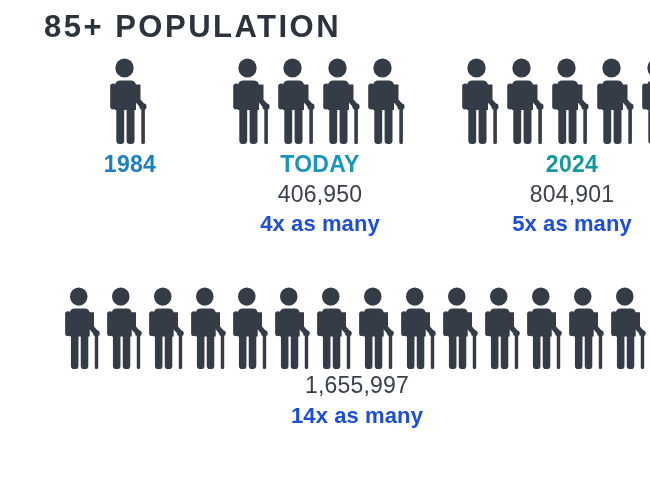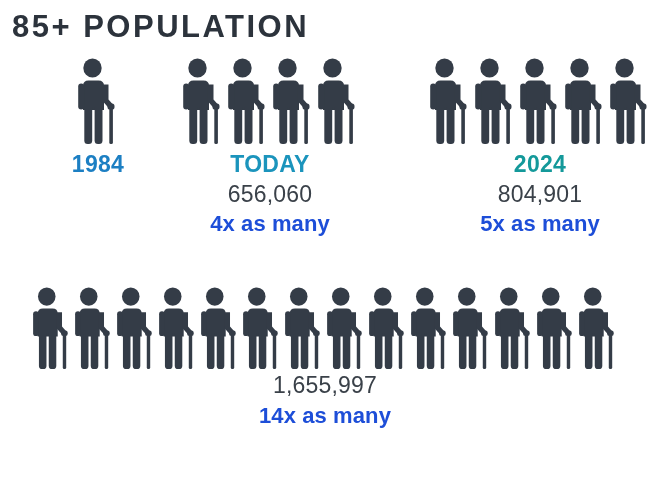--- a/index.html
+++ b/index.html
@@ -14,20 +14,21 @@
     color: #3a4149;
     overflow: hidden;
     position: relative;
   }
 
   .page {
     width: 519px;
     height: 488px;
     position: relative;
     box-sizing: border-box;
+    margin-left: 32px;
   }
 
   
   .title {
     position: absolute;
     left: 12px;
     top: 10px;
     font-size: 31px;
     font-weight: bold;
     letter-spacing: 2.5px;
@@ -89,21 +90,21 @@
     font-size: 22px;
     font-weight: bold;
     line-height: 1.2;
     color: #1d4ed8;
     margin-top: 3px;
     letter-spacing: 0.1px;
   }
 
   
   #group-1984 { left: 0px;   top: 0px;  width: 140px; padding-left: 28px; }
-  #group-today { left: 170px; top: 0px;  width: 200px; }
+  #group-today { left: 188px; top: 0px;  width: 200px; }
   #group-2024 { left: 430px; top: 0px;  width: 220px; }
 
   
   .row-bottom {
     position: absolute;
     left: 0;
     top: 283px;
     width: 650px;
     text-align: center;
   }
@@ -172,21 +173,21 @@
             <path d="M7.0 28 Q7.0 22.5 12.5 22.5 L22.5 22.5 Q28.0 22.5 28.0 28 L28.0 52 L7.0 52 Z" rx="4" fill="#343c47"></path>
             <rect x="2.2" y="25.5" width="6" height="26" rx="3" fill="#343c47"></rect>
             <path d="M26.5 26.5 L32.5 26.5 L32.5 41.5 L37.8 47.5 L33.8 51.2 L27.2 43.8 Q26.5 42.9 26.5 41.5 Z" fill="#343c47"></path>
             <rect x="31.5" y="45.5" width="7" height="6" rx="2.6" fill="#343c47"></rect>
             <rect x="33.3" y="47" width="3.6" height="39" rx="1.6" fill="#343c47"></rect>
             <path d="M8.3 49 L16.2 49 L16.2 82.5 Q16.2 86 12.8 86 L11.7 86 Q8.3 86 8.3 82.5 Z" fill="#343c47"></path>
             <path d="M18.6 49 L26.5 49 L26.5 82.5 Q26.5 86 23.1 86 L22.0 86 Q18.6 86 18.6 82.5 Z" fill="#343c47"></path>
           </svg>
         </div>
       <div class="label-year" style="color: rgb(27, 148, 188);">TODAY</div>
-      <div class="label-value">656,060</div>
+      <div class="label-value">406,950</div>
       <div class="label-multiple">4x as many</div>
     </div>
 
     <div class="group" id="group-2024">
       <div class="figures">
           <svg class="person" width="44" height="86" viewBox="0 0 44 86">
             <ellipse cx="16.5" cy="10" rx="9.2" ry="9.6" fill="#343c47"></ellipse>
             <path d="M7.0 28 Q7.0 22.5 12.5 22.5 L22.5 22.5 Q28.0 22.5 28.0 28 L28.0 52 L7.0 52 Z" rx="4" fill="#343c47"></path>
             <rect x="2.2" y="25.5" width="6" height="26" rx="3" fill="#343c47"></rect>
             <path d="M26.5 26.5 L32.5 26.5 L32.5 41.5 L37.8 47.5 L33.8 51.2 L27.2 43.8 Q26.5 42.9 26.5 41.5 Z" fill="#343c47"></path>

